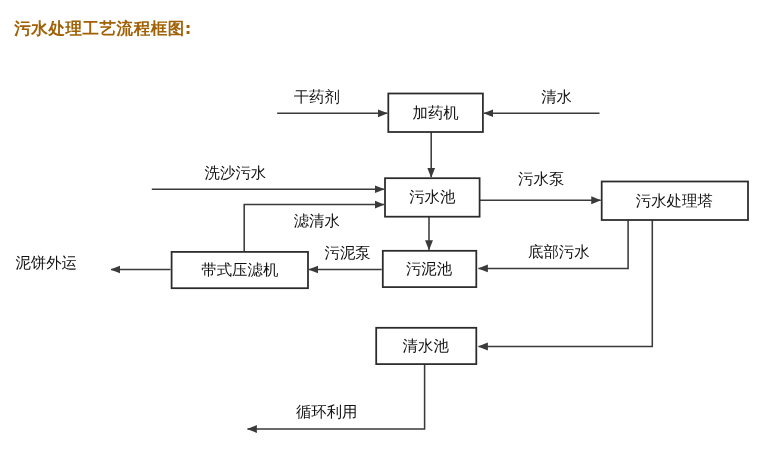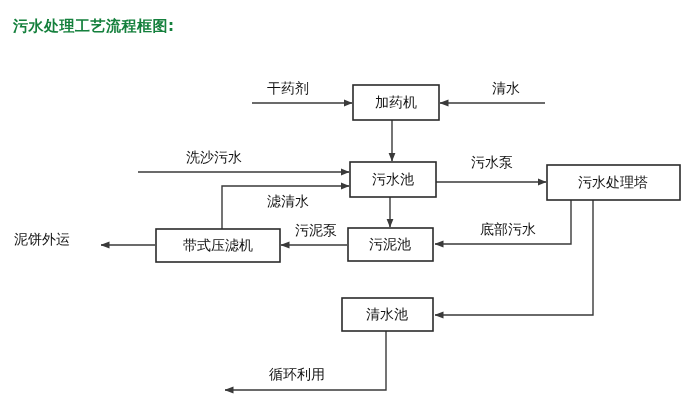--- a/index.html
+++ b/index.html
@@ -25,21 +25,21 @@
     left: 0;
     width: 700px;
     height: 420px;
   }
   .page-title {
     position: absolute;
     left: 13px;
     top: 17px;
     font-size: 15px;
     font-weight: bold;
-    color: #15803d;
+    color: #a16207;
     letter-spacing: 0.5px;
     white-space: nowrap;
   }
   .node-box {
     fill: #ffffff;
     stroke: #2b2b2b;
     stroke-width: 1.6;
   }
   .node-label {
     font-family: "DejaVu Sans", "Liberation Sans", sans-serif;

